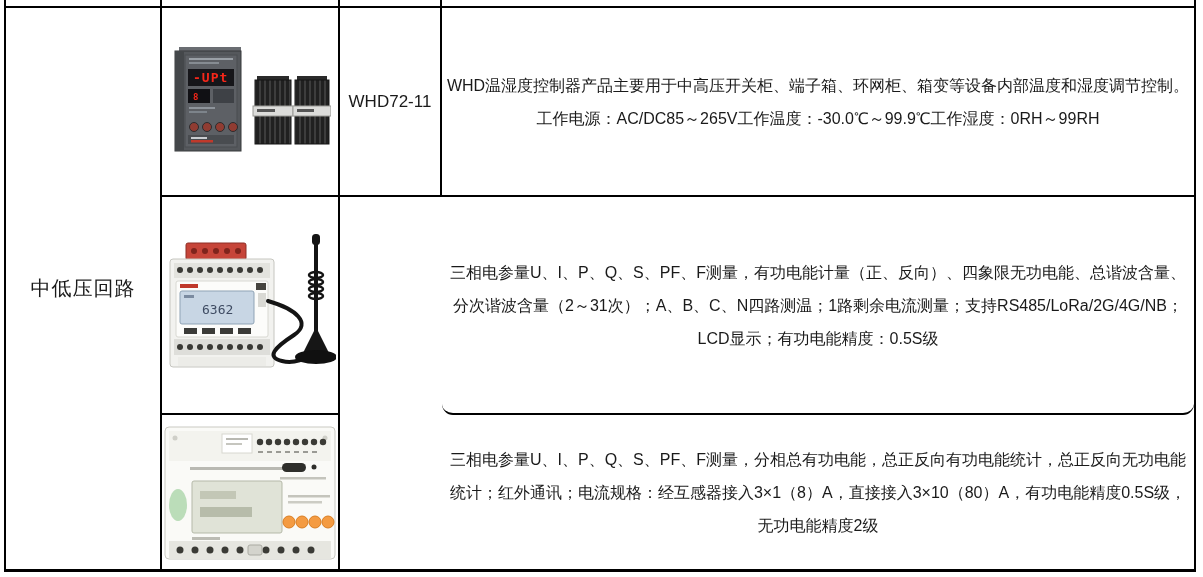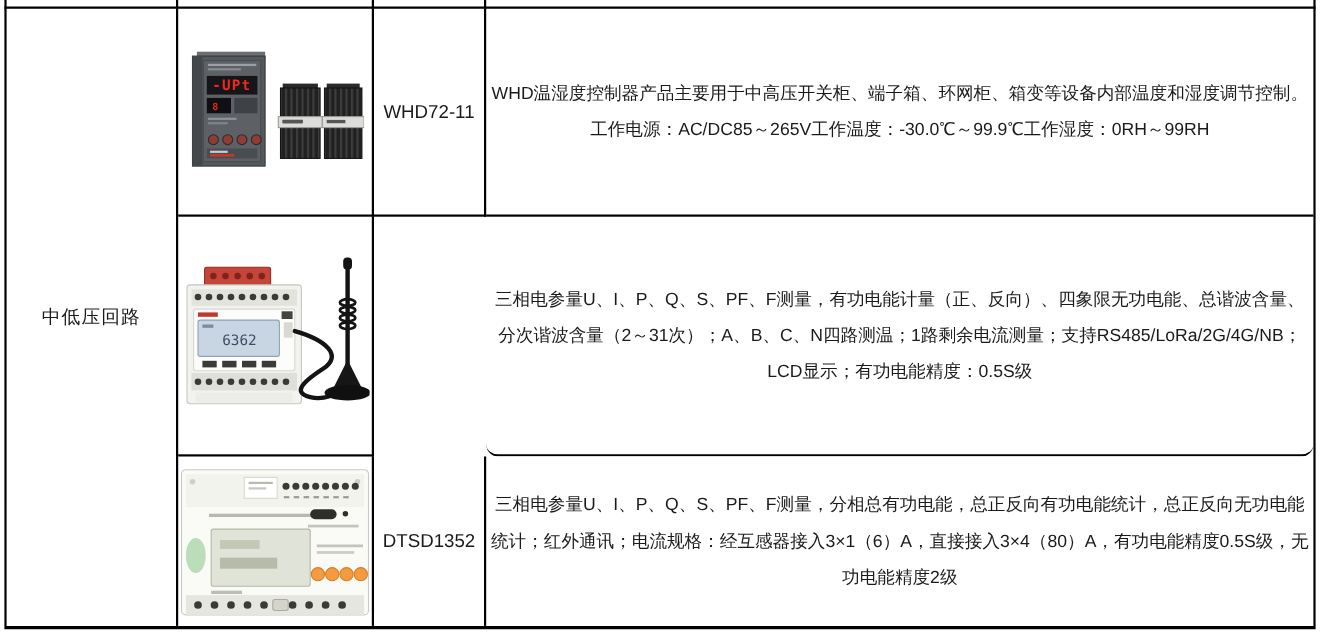--- a/index.html
+++ b/index.html
@@ -16,21 +16,21 @@
     border:2px solid #000; border-bottom-width:3px;
     display:grid;
     grid-template-columns:156px 178px 102px 752px;
     grid-template-rows:189px 218px 154px;
   }
   .cell { display:flex; align-items:center; justify-content:center; }
   .b-r { border-right:2px solid #000; }
   .b-b { border-bottom:2px solid #000; }
 
   .cat-cell { grid-column:1; grid-row:1/4; }
-  .cat-label { font-size:17px; letter-spacing:1px; }
+  .cat-label { font-size:20px; letter-spacing:1px; }
 
   .model-cell { font-size:17px; }
   .desc-cell { padding:0 2px; }
   .desc-text {
     font-size:16px; line-height:33px; text-align:center; width:100%;
   }
 
   .img-cell { overflow:hidden; }
 
   .led-text {
@@ -258,21 +258,18 @@
               <circle cx="78" cy="133" r="3.5"></circle>
             <circle cx="104" cy="133" r="3.5"></circle>
               <circle cx="119" cy="133" r="3.5"></circle>
             <circle cx="134" cy="133" r="3.5"></circle>
               <circle cx="149" cy="133" r="3.5"></circle>
           </g>
           <rect x="86" y="128" width="14" height="10" rx="2" fill="#d4d4cd" stroke="#aaaaa2"></rect>
         </g>
       </svg>
     </div>
-    <div class="cell model-cell b-r" style="grid-column:3;grid-row:3;">
-      <span>DTSD1352</span>
-    </div>
     <div class="cell desc-cell" style="grid-column:4;grid-row:3;">
-      <div class="desc-text">三相电参量U、I、P、Q、S、PF、F测量，分相总有功电能，总正反向有功电能统计，总正反向无功电能统计；红外通讯；电流规格：经互感器接入3×1（6）A，直接接入3×4（80）A，有功电能精度0.5S级，无功电能精度2级</div>
+      <div class="desc-text">三相电参量U、I、P、Q、S、PF、F测量，分相总有功电能，总正反向有功电能统计，总正反向无功电能统计；红外通讯；电流规格：经互感器接入3×1（8）A，直接接入3×10（80）A，有功电能精度0.5S级，无功电能精度2级</div>
     </div>
 
   </div>
 </div>
 
 </body></html>

